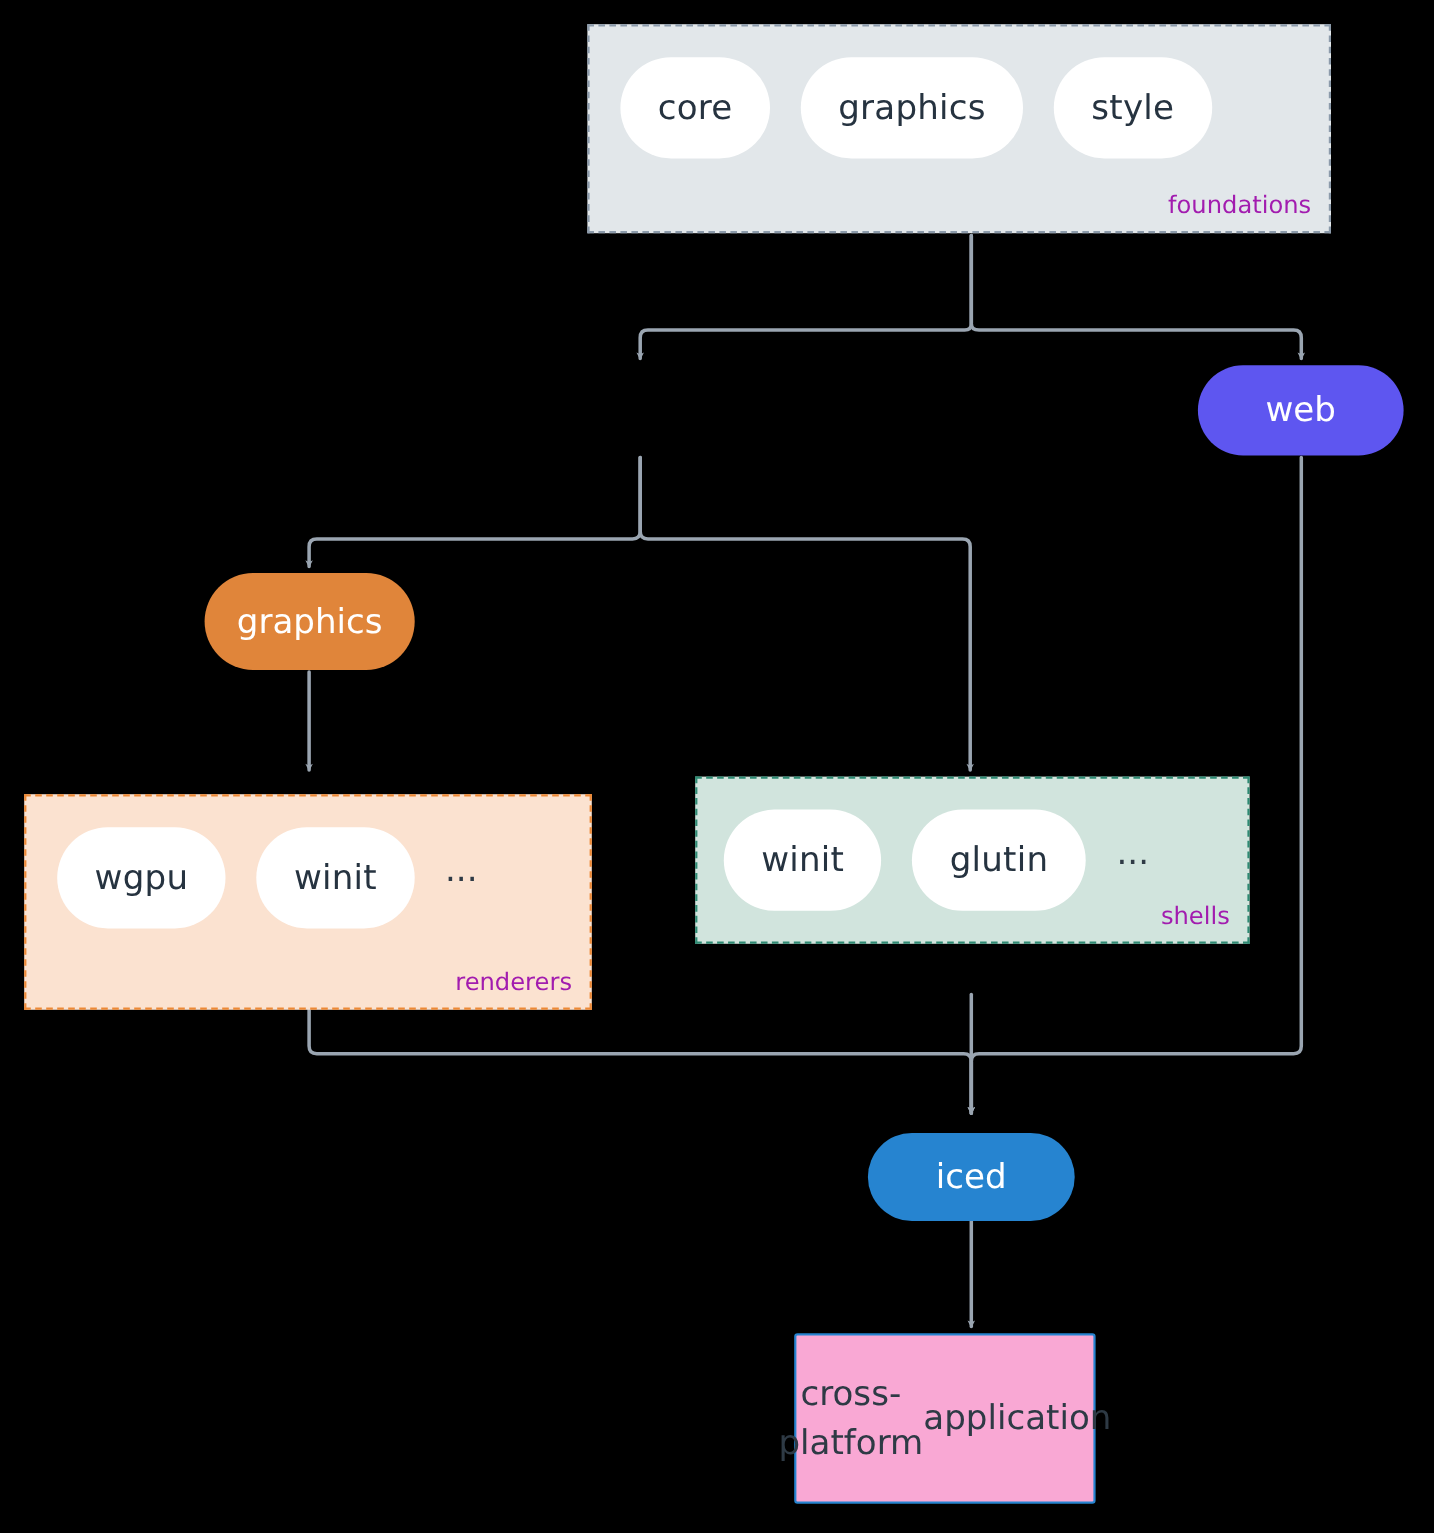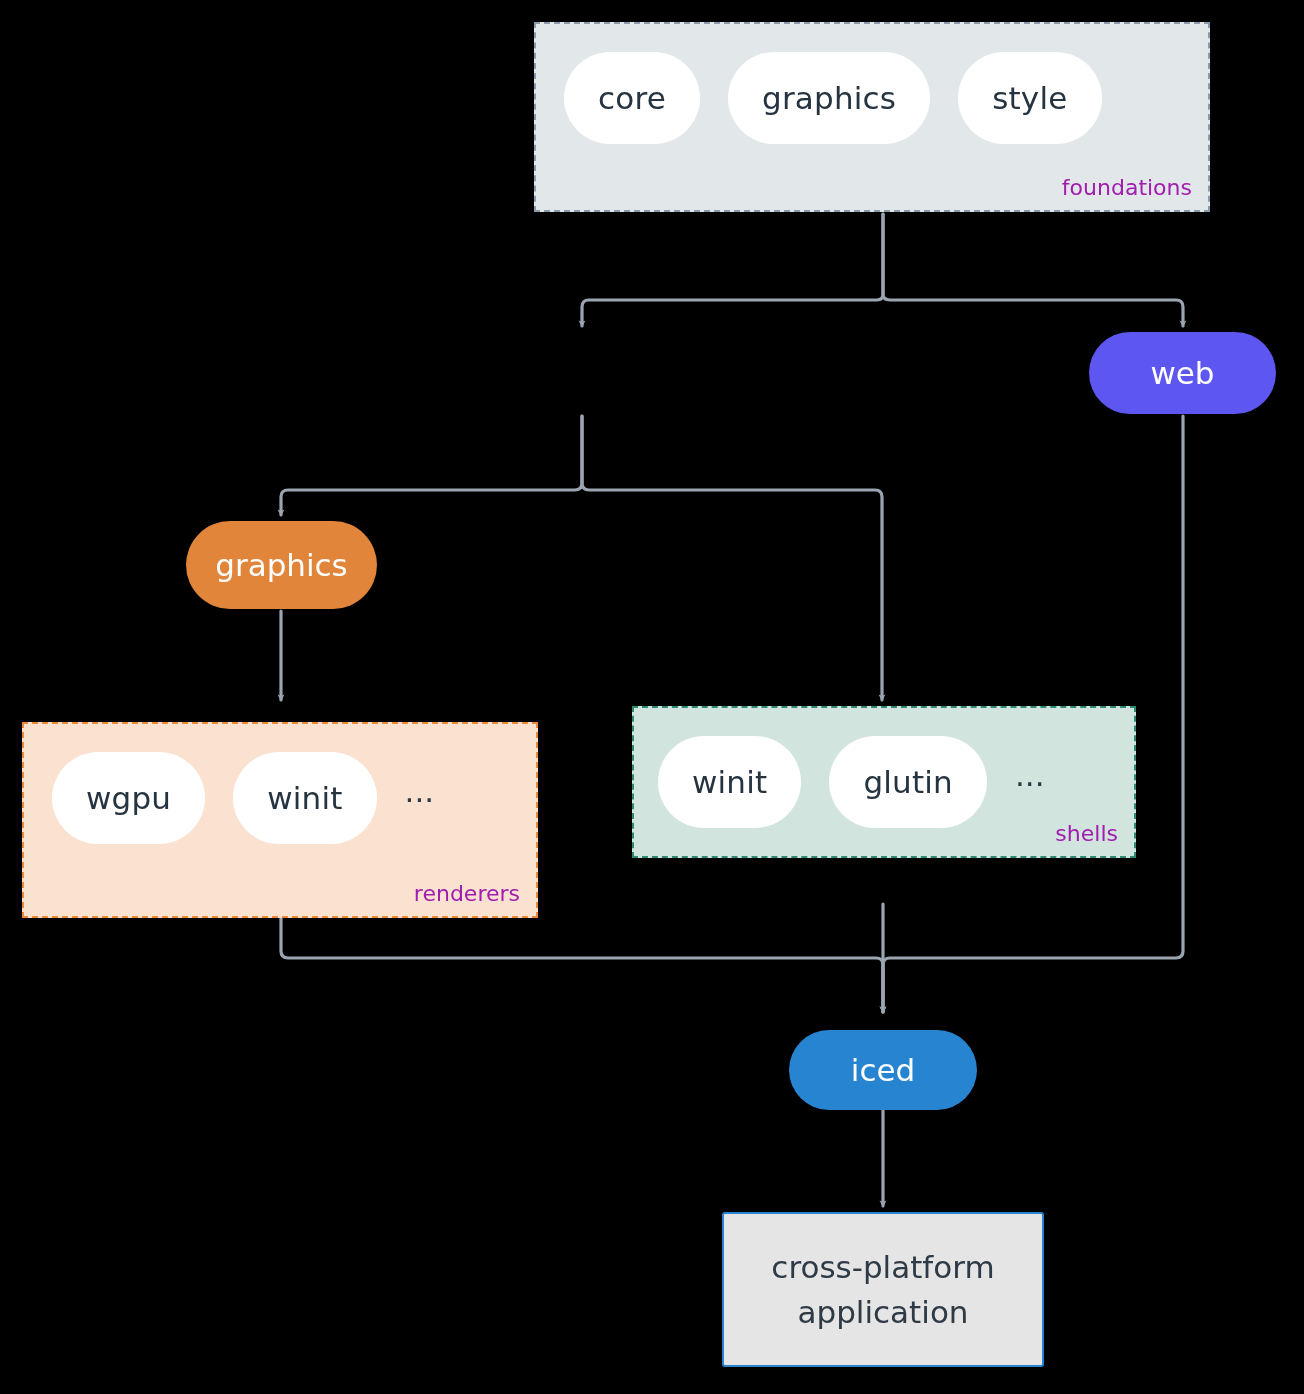--- a/index.html
+++ b/index.html
@@ -124,28 +124,28 @@
     left: 789px; top: 1018px; width: 188px; height: 80px;
     background: #2684D0;
     margin-top: 12px;
   }
 
   
   .box-app {
     position: absolute;
     left: 722px;
     top: 1212px;
-    width: 322px;
+    width: 274px;
     height: 155px;
-    background: #e5e5e5;
+    background: #f9a8d4;
     border: 2px solid #2684D0;
     border-radius: 3px;
     box-sizing: border-box;
     display: flex;
-    flex-direction: column;
+    flex-direction: row;
     align-items: center;
     justify-content: center;
     color: #2E3A45;
     font-size: 31px;
     line-height: 1.45;
     text-align: center;
   }
 </style>
 </head>
 <body>

